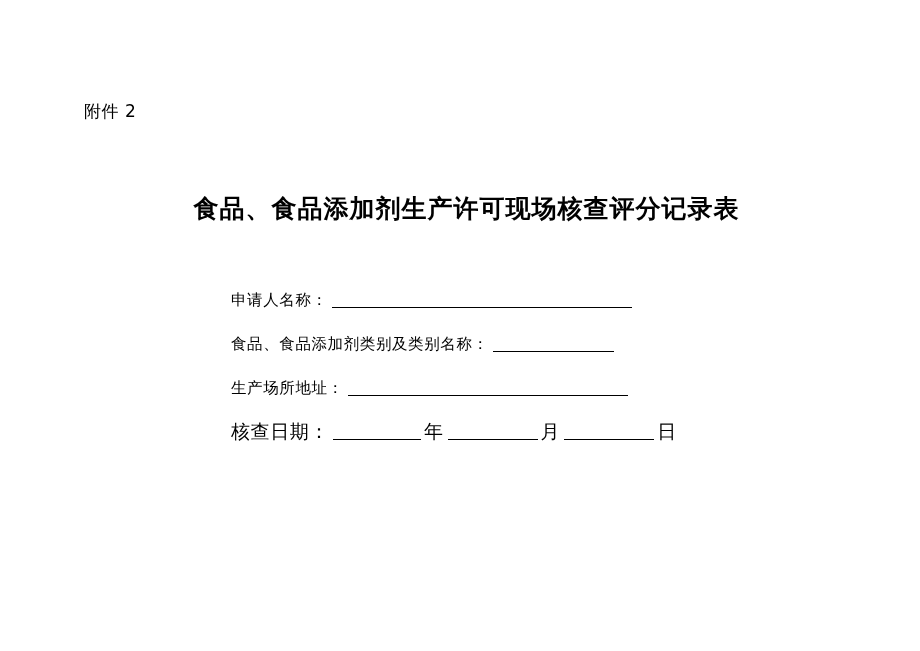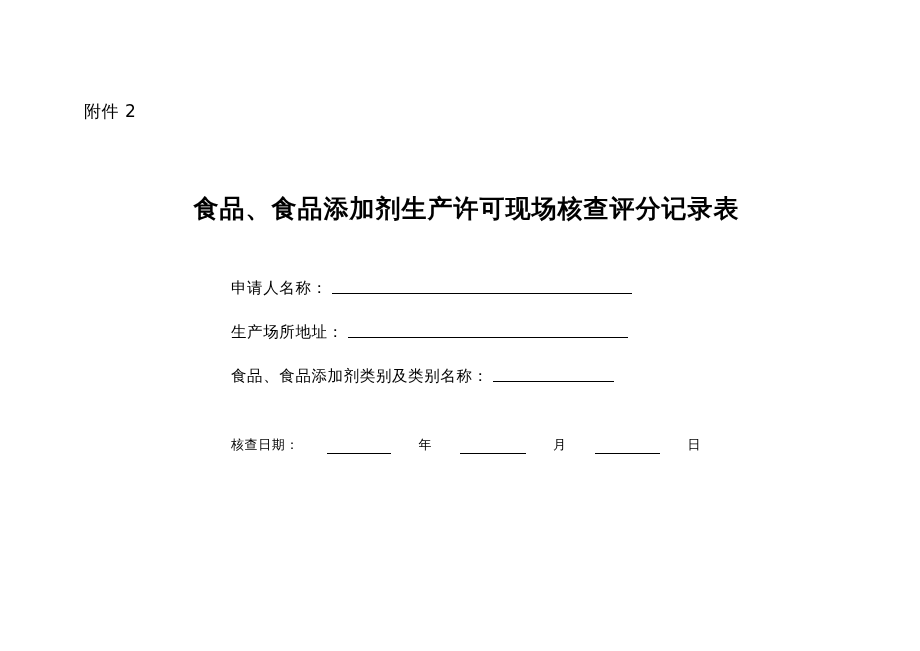--- a/index.html
+++ b/index.html
@@ -40,46 +40,45 @@
     white-space: nowrap;
   }
   .fields {
     position: absolute;
     left: 231px;
     top: 278px;
     width: 470px;
   }
   .field-row {
     display: flex;
-    align-items: flex-start;
+    align-items: center;
     height: 44px;
     font-size: 15.5px;
     letter-spacing: 0.6px;
     white-space: nowrap;
   }
   .field-label {
     flex: 0 0 auto;
   }
   .field-blank {
     flex: 0 0 auto;
     border-bottom: 1px solid #000;
     height: 15px;
     margin-left: 4px;
   }
   .blank-w1 { width: 300px; }
   .blank-w2 { width: 121px; }
   .blank-w3 { width: 280px; }
   .date-row {
     display: flex;
-    align-items: flex-end;
+    align-items: center;
     height: 44px;
-    font-size: 13px;
+    font-size: 19px;
     letter-spacing: 0.6px;
     white-space: nowrap;
-    gap: 24px;
   }
   .date-seg {
     border-bottom: 1px solid #000;
     height: 15px;
     margin-left: 4px;
     margin-right: 3px;
   }
   .seg-year { width: 88px; }
   .seg-month { width: 90px; }
   .seg-day { width: 90px; }
@@ -97,27 +96,27 @@
   <div class="doc-title">食品、食品添加剂生产许可现场核查评分记录表</div>
 
   <div class="fields">
 
     <div class="field-row">
       <span class="field-label">申请人名称：</span>
       <span class="field-blank blank-w1"></span>
     </div>
 
     <div class="field-row">
-      <span class="field-label">生产场所地址：</span>
-      <span class="field-blank blank-w3"></span>
+      <span class="field-label">食品、食品添加剂类别及类别名称：</span>
+      <span class="field-blank blank-w2"></span>
     </div>
 
     <div class="field-row">
-      <span class="field-label">食品、食品添加剂类别及类别名称：</span>
-      <span class="field-blank blank-w2"></span>
+      <span class="field-label">生产场所地址：</span>
+      <span class="field-blank blank-w3"></span>
     </div>
 
     <div class="date-row">
       <span class="field-label">核查日期：</span>
       <span class="date-seg seg-year"></span>
       <span class="unit">年</span>
       <span class="date-seg seg-month"></span>
       <span class="unit">月</span>
       <span class="date-seg seg-day"></span>
       <span class="unit">日</span>

